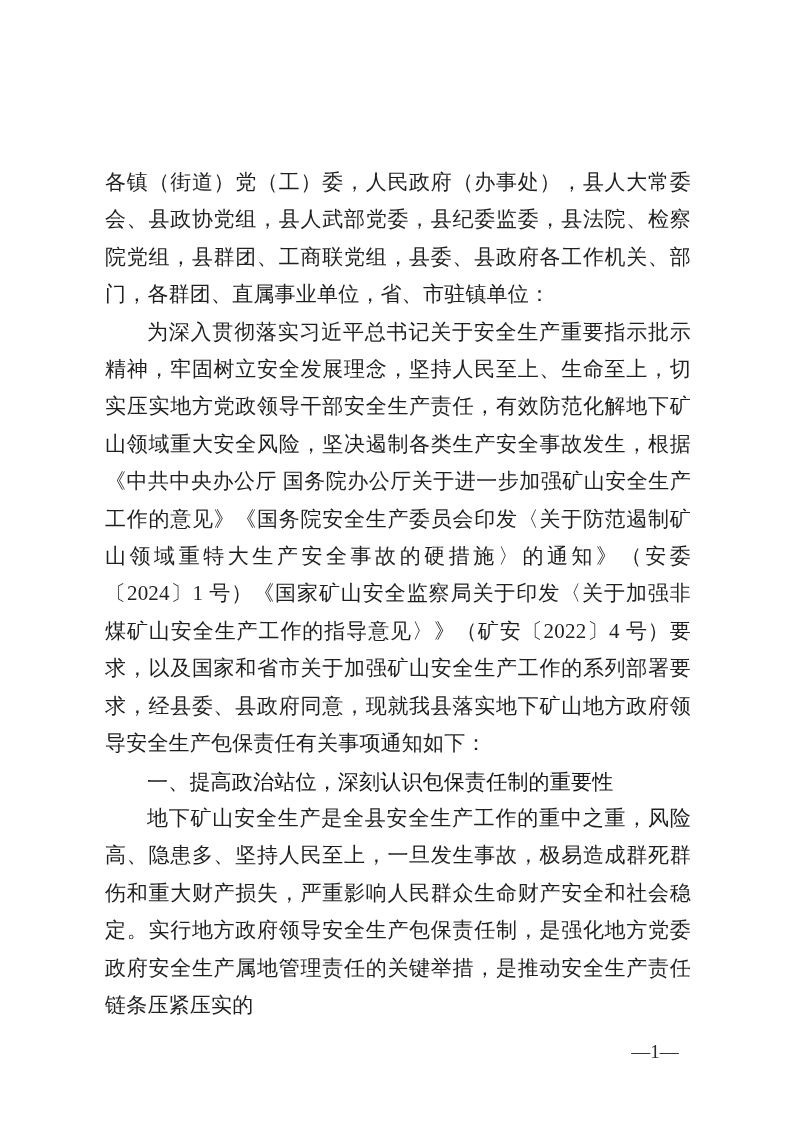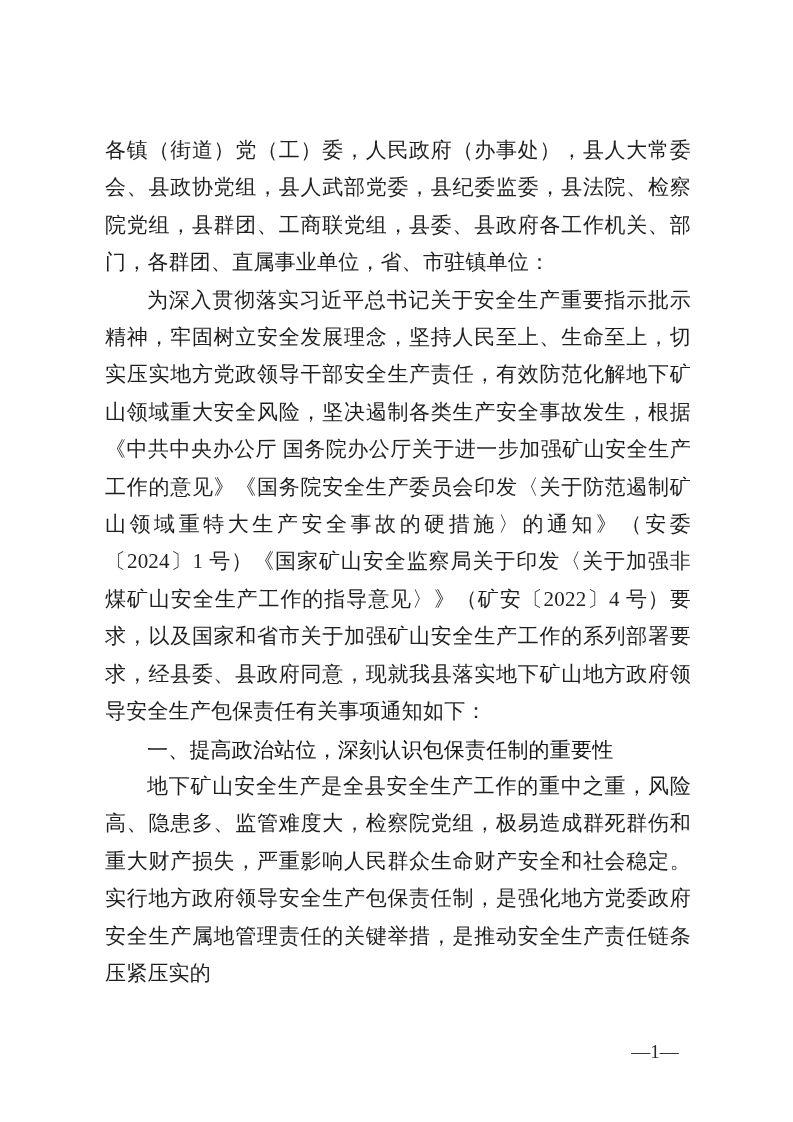--- a/index.html
+++ b/index.html
@@ -11,21 +11,21 @@
     position: relative;
     width: 793px;
     height: 1122px;
     background: #ffffff;
     overflow: hidden;
     font-family: "Liberation Serif", "DejaVu Serif", serif;
   }
   .doc-body {
     position: absolute;
     left: 105px;
-    top: 132px;
+    top: 164px;
     width: 586px;
     color: #1f1f1f;
     font-size: 21px;
     line-height: 37.4px;
     text-align: justify;
     letter-spacing: 0.2px;
   }
   .para {
     margin: 0;
     text-indent: 2em;
@@ -58,19 +58,19 @@
 <div class="page">
 
   <div class="doc-body">
 
     <p class="para no-indent">各镇（街道）党（工）委，人民政府（办事处），县人大常委会、县政协党组，县人武部党委，县纪委监委，县法院、检察院党组，县群团、工商联党组，县委、县政府各工作机关、部门，各群团、直属事业单位，省、市驻镇单位：</p>
 
     <p class="para">为深入贯彻落实习近平总书记关于安全生产重要指示批示精神，牢固树立安全发展理念，坚持人民至上、生命至上，切实压实地方党政领导干部安全生产责任，有效防范化解地下矿山领域重大安全风险，坚决遏制各类生产安全事故发生，根据《中共中央办公厅 国务院办公厅关于进一步加强矿山安全生产工作的意见》《国务院安全生产委员会印发〈关于防范遏制矿山领域重特大生产安全事故的硬措施〉的通知》（安委〔2024〕1 号）《国家矿山安全监察局关于印发〈关于加强非煤矿山安全生产工作的指导意见〉》（矿安〔2022〕4 号）要求，以及国家和省市关于加强矿山安全生产工作的系列部署要求，经县委、县政府同意，现就我县落实地下矿山地方政府领导安全生产包保责任有关事项通知如下：</p>
 
     <p class="section-heading">一、提高政治站位，深刻认识包保责任制的重要性</p>
 
-    <p class="para">地下矿山安全生产是全县安全生产工作的重中之重，风险高、隐患多、监管难度大，检察院党组，极易造成群死群伤和重大财产损失，严重影响人民群众生命财产安全和社会稳定。实行地方政府领导安全生产包保责任制，是强化地方党委政府安全生产属地管理责任的关键举措，是推动安全生产责任链条压紧压实的</p>
+    <p class="para">地下矿山安全生产是全县安全生产工作的重中之重，风险高、隐患多、坚持人民至上，一旦发生事故，极易造成群死群伤和重大财产损失，严重影响人民群众生命财产安全和社会稳定。实行地方政府领导安全生产包保责任制，是强化地方党委政府安全生产属地管理责任的关键举措，是推动安全生产责任链条压紧压实的</p>
 
   </div>
 
   <div class="page-number">—1—</div>
 
 </div>
 
 </body></html>

